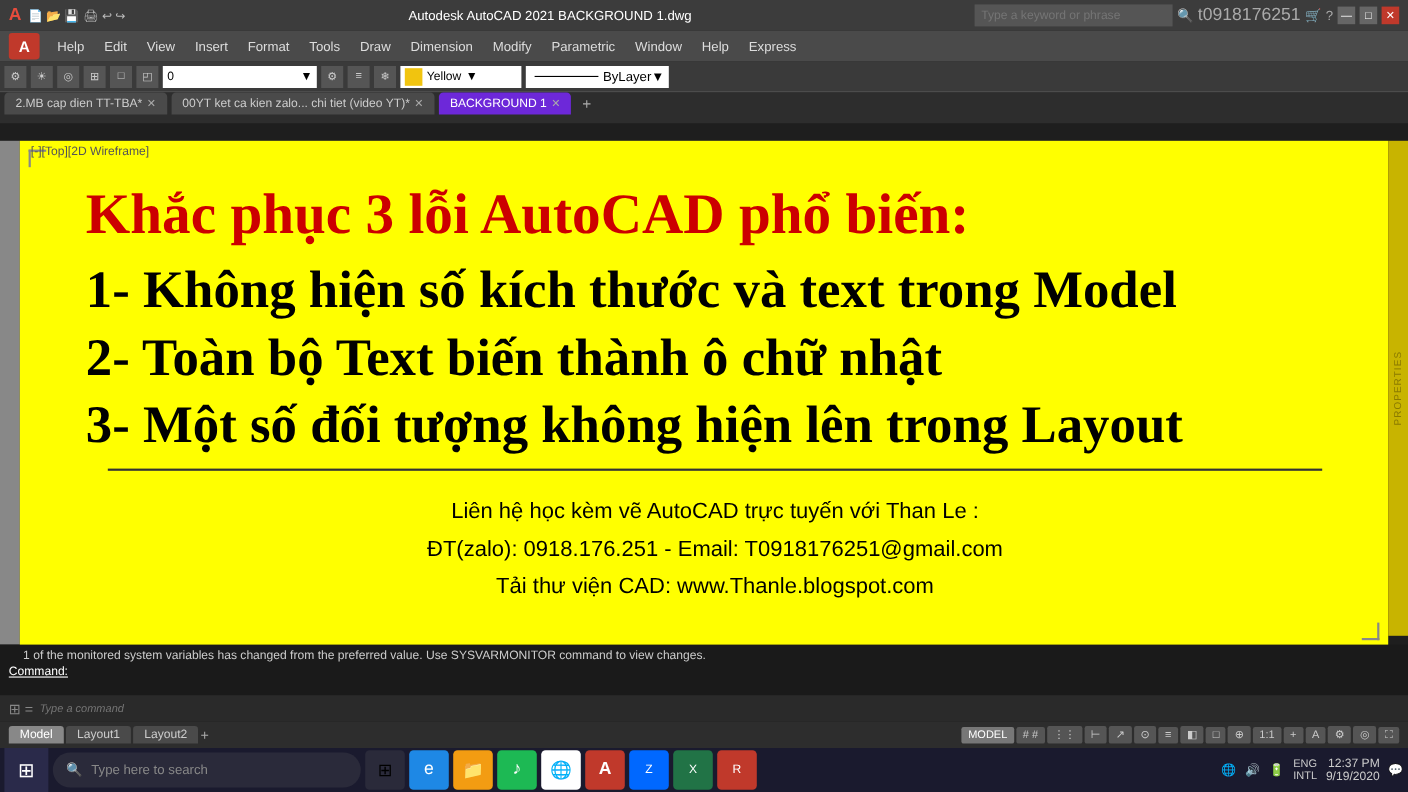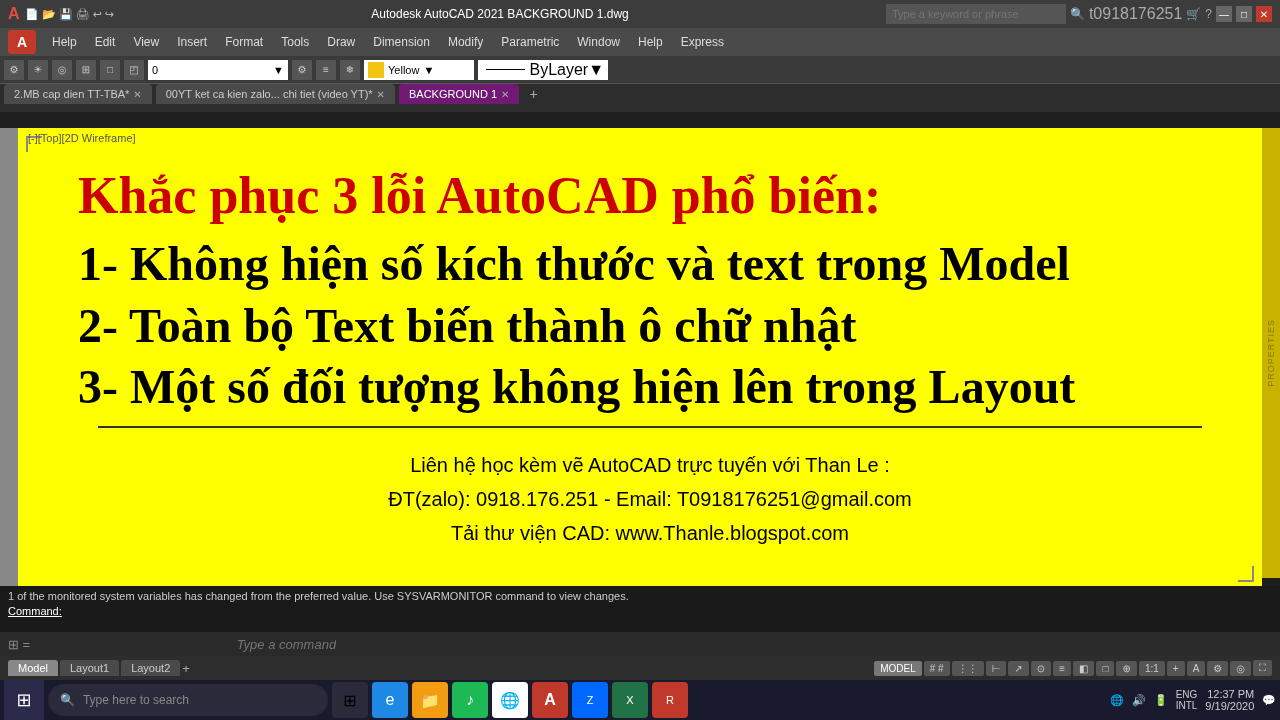--- a/index.html
+++ b/index.html
@@ -81,21 +81,21 @@
       color: #000;
       font-size: 11px;
       padding: 1px 4px;
       width: 110px;
       height: 20px;
       display: flex; align-items: center; gap: 4px;
     }
     .linetype-box {
       background: #fff;
       color: #000;
-      font-size: 16px;
+      font-size: 12px;
       padding: 1px 4px;
       width: 130px;
       height: 20px;
       display: flex; align-items: center; justify-content: space-between;
     }
 
     
     #tabs {
       height: 28px;
       background: #2d2d2d;
@@ -107,21 +107,21 @@
     .tab {
       padding: 4px 10px;
       background: #4a4a4a;
       color: #ccc;
       font-size: 11px;
       cursor: pointer;
       border-top-left-radius: 4px;
       border-top-right-radius: 4px;
       display: flex; align-items: center; gap: 4px;
     }
-    .tab.active { background: #701a75; color: #fff; }
+    .tab.active { background: #6d28d9; color: #fff; }
     .tab .close-x { color: #aaa; font-size: 10px; }
     .tab-add { color: #aaa; font-size: 14px; padding: 2px 6px; cursor: pointer; }
 
     
     #right-strip {
       position: absolute;
       top: 128px;
       right: 0;
       width: 18px;
       background: #c8b400;
@@ -210,20 +210,21 @@
       bottom: 88px;
       left: 0; right: 0;
       background: #1a1a1a;
       padding: 2px 8px;
       height: 46px;
     }
     #bottom-info .info-line {
       color: #ccc;
       font-size: 11px;
       line-height: 1.5;
+      margin-left: 13px;
     }
     #bottom-info .command-line {
       color: #fff;
       font-size: 11px;
       text-decoration: underline;
     }
     #command-input-area {
       position: absolute;
       bottom: 64px;
       left: 0; right: 0;
@@ -446,21 +447,21 @@
   <span class="strip-text">PROPERTIES</span>
 </div>
 
 <div id="bottom-info">
   <div class="info-line">1 of the monitored system variables has changed from the preferred value. Use SYSVARMONITOR command to view changes.</div>
   <div class="command-line">Command:</div>
 </div>
 
 <div id="command-input-area">
   <span style="font-size:13px;color:#888;">⊞ =</span>
-  <input type="text" style="background: transparent; border: none; outline: none; color: rgb(136, 136, 136); font-size: 13px; font-style: italic; width: 300px; text-align: right;" placeholder="Type a command">
+  <input type="text" style="background: transparent; border: none; outline: none; color: rgb(136, 136, 136); font-size: 10px; font-style: italic; width: 300px;" placeholder="Type a command">
 </div>
 
 <div id="layout-tabs">
   <div class="layout-tab active">Model</div>
   <div class="layout-tab">Layout1</div>
   <div class="layout-tab">Layout2</div>
   <span class="layout-tab-add">+</span>
   <div style="flex:1;"></div>
 
   <span class="status-btn active">MODEL</span>

